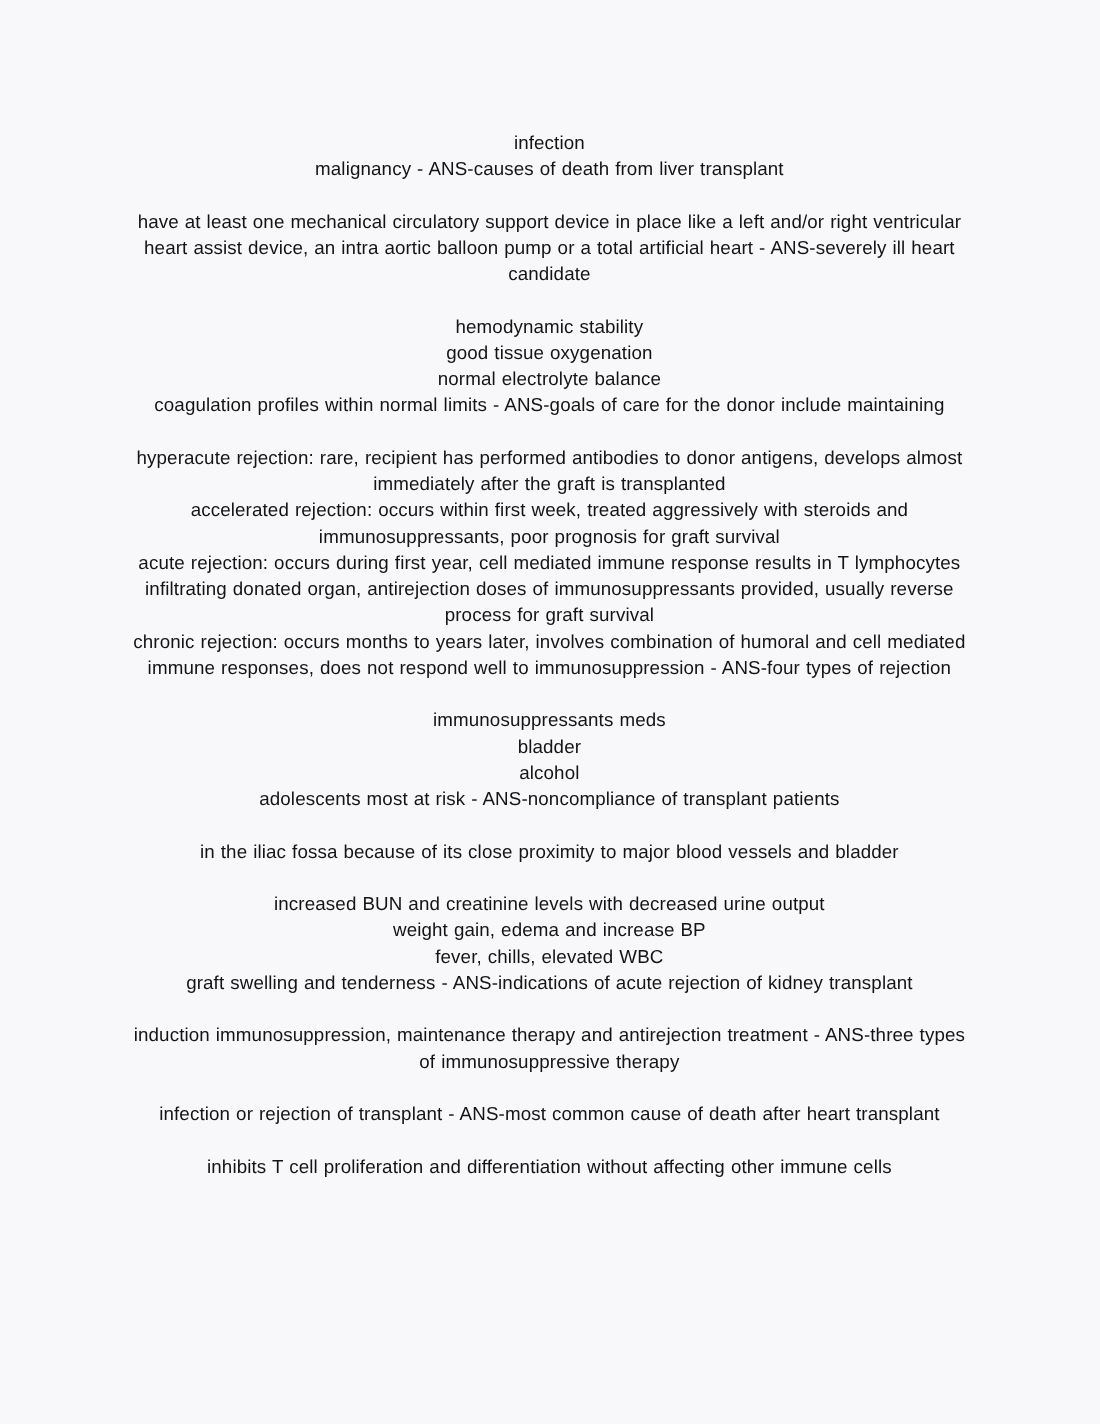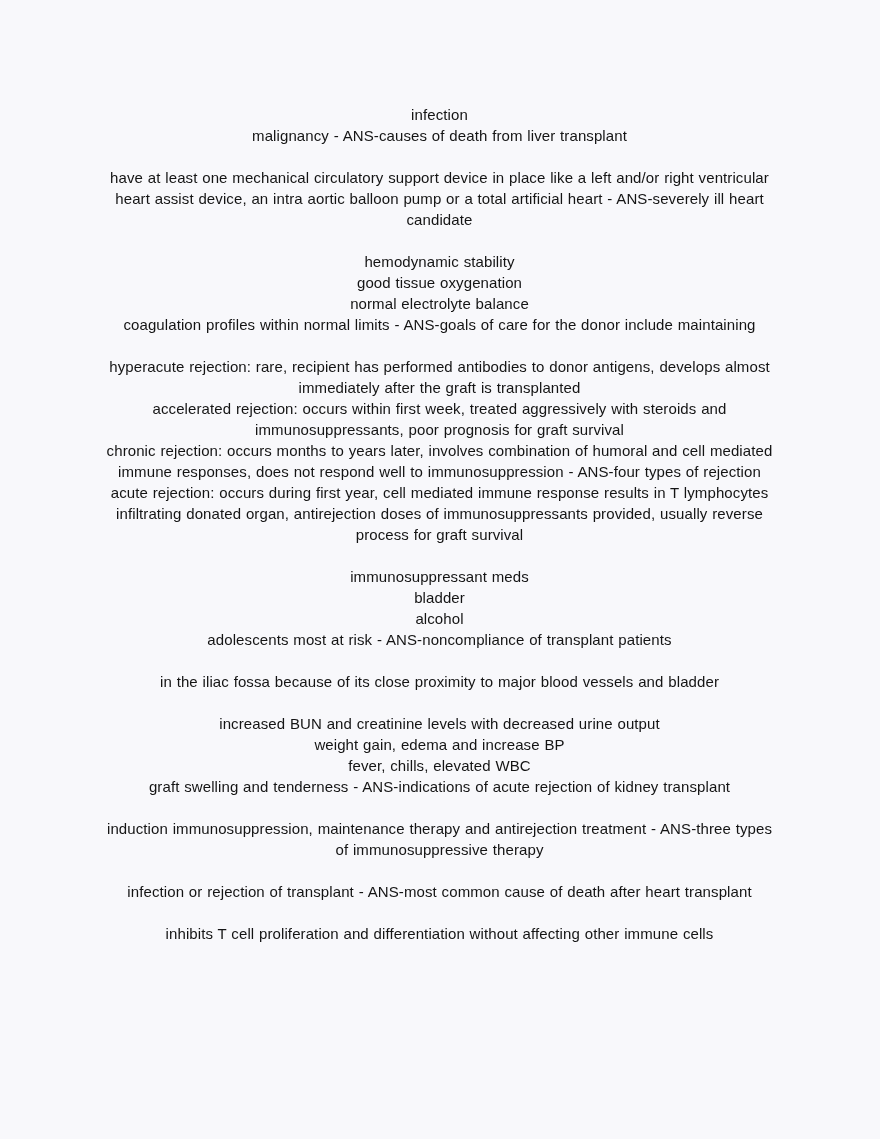--- a/index.html
+++ b/index.html
@@ -51,26 +51,26 @@
   <div class="para">
     <div class="line">hemodynamic stability</div>
     <div class="line">good tissue oxygenation</div>
     <div class="line">normal electrolyte balance</div>
     <div class="line">coagulation profiles within normal limits - ANS-goals of care for the donor include maintaining</div>
   </div>
 
   <div class="para">
     <div class="line">hyperacute rejection: rare, recipient has performed antibodies to donor antigens, develops almost immediately after the graft is transplanted</div>
     <div class="line">accelerated rejection: occurs within first week, treated aggressively with steroids and immunosuppressants, poor prognosis for graft survival</div>
+    <div class="line">acute rejection: occurs during first year, cell mediated immune response results in T lymphocytes infiltrating donated organ, antirejection doses of immunosuppressants provided, usually reverse process for graft survival</div>
     <div class="line">chronic rejection: occurs months to years later, involves combination of humoral and cell mediated immune responses, does not respond well to immunosuppression - ANS-four types of rejection</div>
-    <div class="line">acute rejection: occurs during first year, cell mediated immune response results in T lymphocytes infiltrating donated organ, antirejection doses of immunosuppressants provided, usually reverse process for graft survival</div>
   </div>
 
   <div class="para">
-    <div class="line">immunosuppressant meds</div>
+    <div class="line">immunosuppressants meds</div>
     <div class="line">bladder</div>
     <div class="line">alcohol</div>
     <div class="line">adolescents most at risk - ANS-noncompliance of transplant patients</div>
   </div>
 
   <div class="para">
     <div class="line">in the iliac fossa because of its close proximity to major blood vessels and bladder</div>
   </div>
 
   <div class="para">

